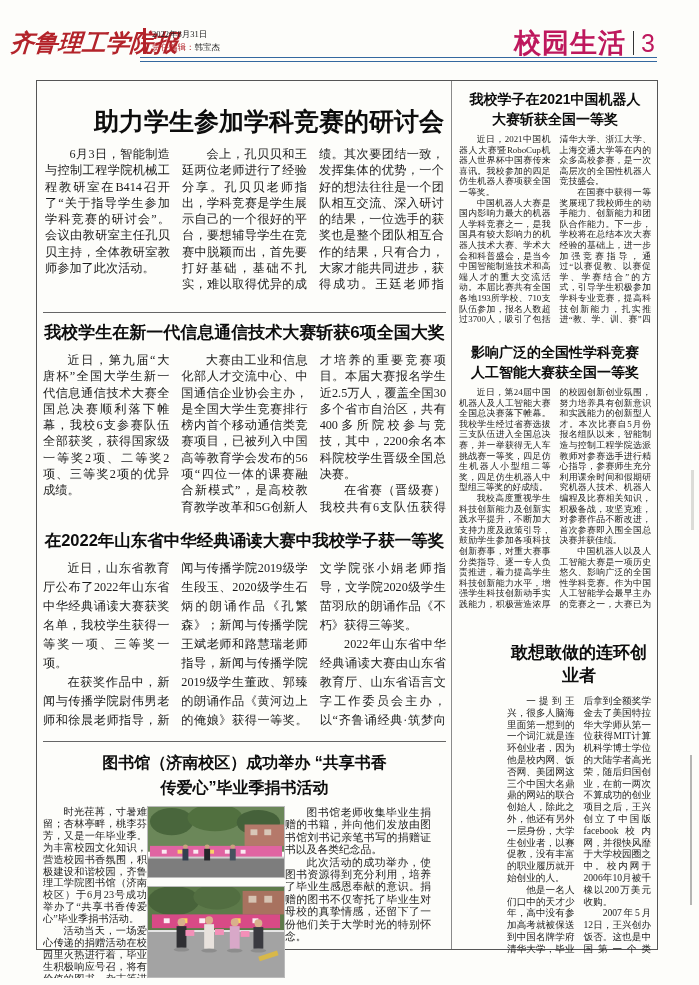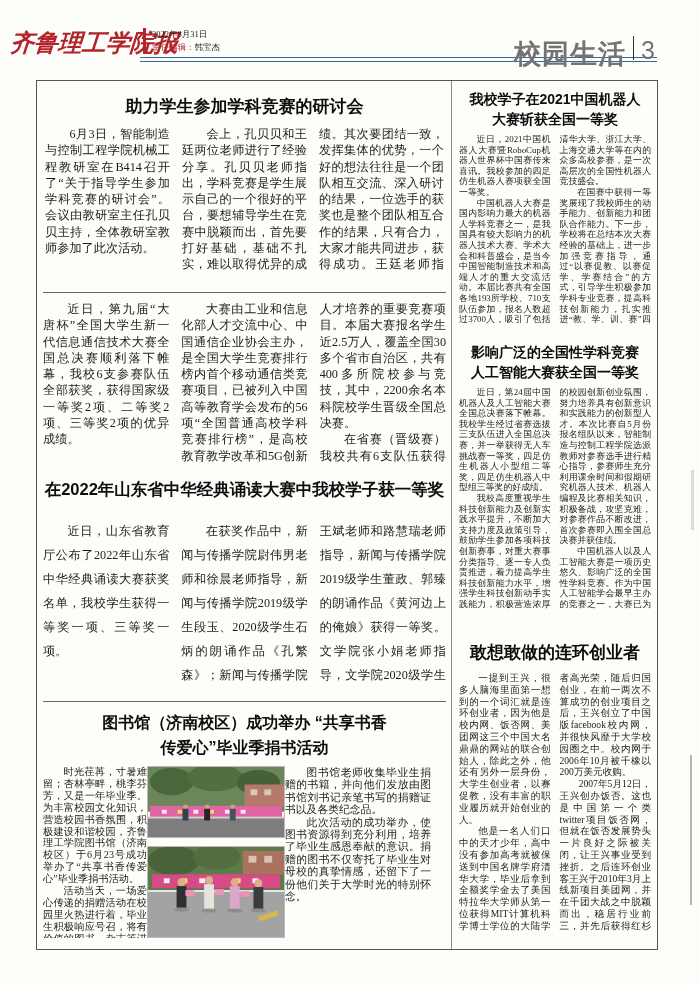--- a/index.html
+++ b/index.html
@@ -19,22 +19,22 @@
   .pub-block {
     position:absolute; left:143px; top:28px; padding-left:6px;
     border-left:3px solid #b3232a; font-size:8.5px; line-height:13px; color:#222;
   }
   .pub-block .editor-label { color:#b3232a; }
   .rule {
     position:absolute; left:140px; right:42px; top:57px; height:5px;
     border-top:1.5px solid #34689f; border-bottom:1.5px solid #34689f;
   }
   .section-head {
-    position:absolute; right:44px; top:36px; display:flex; 
-    font-family:"Liberation Sans",sans-serif; color:#737373;
+    position:absolute; right:44px; top:25px; display:flex; align-items:center;
+    font-family:"Liberation Sans",sans-serif; color:#be185d;
   }
   .section-head .sec { font-size:27px; font-weight:900; letter-spacing:1px; }
   .section-head .sep { width:1px; height:24px; background:#333; margin:0 7px; }
   .section-head .pg { font-size:25px; font-weight:400; }
   
   .content {
     position:absolute; left:36px; top:80px; width:622px; height:870px;
     border:1px solid #555; display:flex;
   }
   .left-region { width:414px; padding:2px 5px 0 6px; }
@@ -45,41 +45,41 @@
   .title {
     font-family:"Liberation Sans",sans-serif; font-weight:bold; color:#0d0d0d;
     text-align:center;
   }
   .body { text-align:justify; overflow:hidden; column-fill:auto; }
   .body p { margin:0; text-indent:2em; }
   .c3 { column-count:3; column-gap:12px; }
   .c2 { column-count:2; column-gap:9px; }
 
   .a1 { padding:4px 2px 8px; border-bottom:1px solid #666; }
-  .a1 .title { font-size:17px; margin-top:8px; }
+  .a1 .title { font-size:25px; margin-top:18px;text-align:right; }
   .a1-body { height:158px; font-size:12.2px; line-height:16.3px; margin-top:8px; }
 
   .a2 { margin-top:8px; }
   .a2 .title { font-size:17px; }
   .a2-body { height:172px; font-size:12.2px; line-height:16.3px; margin-top:8px; }
 
   .a3 { margin-top:6px; }
   .a3 .title { font-size:16.5px; }
-  .a3-body { height:176px; font-size:12.2px; line-height:24px; margin-top:18px; }
+  .a3-body { height:176px; font-size:12.2px; line-height:19px; margin-top:7px; }
 
   .a4 { margin-top:6px; border-top:1px solid #666; padding-top:8px; }
   .a4 .title { font-size:16px; line-height:25px; }
   .a4-cols { display:flex; margin-top:6px; height:172px; overflow:hidden; }
   .a4-left  { width:104px; font-size:10.2px; line-height:11.9px; text-align:justify; }
   .a4-right { width:146px; font-size:10.8px; line-height:12.4px; text-align:justify; }
   .a4-left p, .a4-right p { margin:0; text-indent:2em; }
   .photo-col { width:138px; display:flex; flex-direction:column; gap:8px; }
   .photo-col svg { display:block; border:1px solid #bbb; }
 
-  .r1 { margin-top:6px; } .r2 { margin-top:10px; } .r3 { margin-top:24px; }
+  .r1 { margin-top:6px; } .r2 { margin-top:10px; } .r3 { margin-top:24px;margin-left:48px; }
   .r1 .title, .r2 .title { font-size:14px; line-height:20px; }
   .r3 .title { font-size:17px; }
   .r1-body { height:198px; font-size:8.9px; line-height:10.6px; margin-top:5px; }
   .r2-body { height:230px; font-size:8.9px; line-height:10.6px; margin-top:5px; }
   .r3-body { height:262px; font-size:9.6px; line-height:11.8px; margin-top:8px; }
 
   .footer { position:absolute; left:48px; top:1012px; font-size:10px; color:#333;
             font-family:"Liberation Sans",sans-serif; }
   
   .artifact-a { position:absolute; right:7px; top:755px; width:2px; height:150px; background:#b5b5b3; }
@@ -108,23 +108,24 @@
 
       <article class="a1">
         <div class="title">助力学生参加学科竞赛的研讨会</div>
         <div class="body c3 a1-body">
           <p>6月3日，智能制造与控制工程学院机械工程教研室在B414召开了“关于指导学生参加学科竞赛的研讨会”。会议由教研室主任孔贝贝主持，全体教研室教师参加了此次活动。</p>
           <p>会上，孔贝贝和王廷两位老师进行了经验分享。孔贝贝老师指出，学科竞赛是学生展示自己的一个很好的平台，要想辅导学生在竞赛中脱颖而出，首先要打好基础，基础不扎实，难以取得优异的成绩。其次要团结一致，发挥集体的优势，一个好的想法往往是一个团队相互交流、深入研讨的结果，一位选手的获奖也是整个团队相互合作的结果，只有合力，大家才能共同进步，获得成功。王廷老师指出，要科学选拔参赛选手，因材施教。分别采用了教师推荐、学生自荐、同学互荐等方式遴选学生，对于基础较好、学有余力的同学选拔其进入兴趣小组，重点培养其软件、硬件、写作等方面的能力。</p>
         </div>
       </article>
 
       <article class="a2">
+        <div class="title">我校学生在新一代信息通信技术大赛斩获6项全国大奖</div>
         <div class="body c3 a2-body">
           <p>近日，第九届“大唐杯”全国大学生新一代信息通信技术大赛全国总决赛顺利落下帷幕，我校6支参赛队伍全部获奖，获得国家级一等奖2项、二等奖2项、三等奖2项的优异成绩。</p>
-          <p>大赛由工业和信息化部人才交流中心、中国通信企业协会主办，是全国大学生竞赛排行榜内首个移动通信类竞赛项目，已被列入中国高等教育学会发布的56项“全国普通高校学科竞赛排行榜”，是高校教育教学改革和5G创新人才培养的重要竞赛项目。本届大赛报名学生近2.5万人，覆盖全国30多个省市自治区，共有400多所院校参与竞技，其中，2200余名本科院校学生晋级全国总决赛。</p>
+          <p>大赛由工业和信息化部人才交流中心、中国通信企业协会主办，是全国大学生竞赛排行榜内首个移动通信类竞赛项目，已被列入中国高等教育学会发布的56项“四位一体的课赛融合新模式”，是高校教育教学改革和5G创新人才培养的重要竞赛项目。本届大赛报名学生近2.5万人，覆盖全国30多个省市自治区，共有400多所院校参与竞技，其中，2200余名本科院校学生晋级全国总决赛。</p>
           <p>在省赛（晋级赛）我校共有6支队伍获得一等奖并进入全国总决赛，6支队伍获得二等奖，13支队伍获得三等奖。本次成绩的突破充分展现了学校实施“以赛促教、以赛促学、赛学结合”人才培养模式的优势，凸显了我校在应用型人才培养方面改革的突出成效。</p>
         </div>
       </article>
 
       <article class="a3">
         <div class="title">在2022年山东省中华经典诵读大赛中我校学子获一等奖</div>
         <div class="body c3 a3-body">
           <p>近日，山东省教育厅公布了2022年山东省中华经典诵读大赛获奖名单，我校学生获得一等奖一项、三等奖一项。</p>
           <p>在获奖作品中，新闻与传播学院尉伟男老师和徐晨老师指导，新闻与传播学院2019级学生段玉、2020级学生石炳的朗诵作品《孔繁森》；新闻与传播学院王斌老师和路慧瑞老师指导，新闻与传播学院2019级学生董政、郭臻的朗诵作品《黄河边上的俺娘》获得一等奖。文学院张小娟老师指导，文学院2020级学生苗羽欣的朗诵作品《不朽》获得三等奖。</p>
           <p>2022年山东省中华经典诵读大赛由山东省教育厅、山东省语言文字工作委员会主办，以“齐鲁诵经典·筑梦向未来”主题。大赛启动以来，我校高度重视此项工作，积极统筹安排师生参赛事宜，在全校范围内进行广泛发动和大力宣传，提高师生参赛的积极性。</p>

